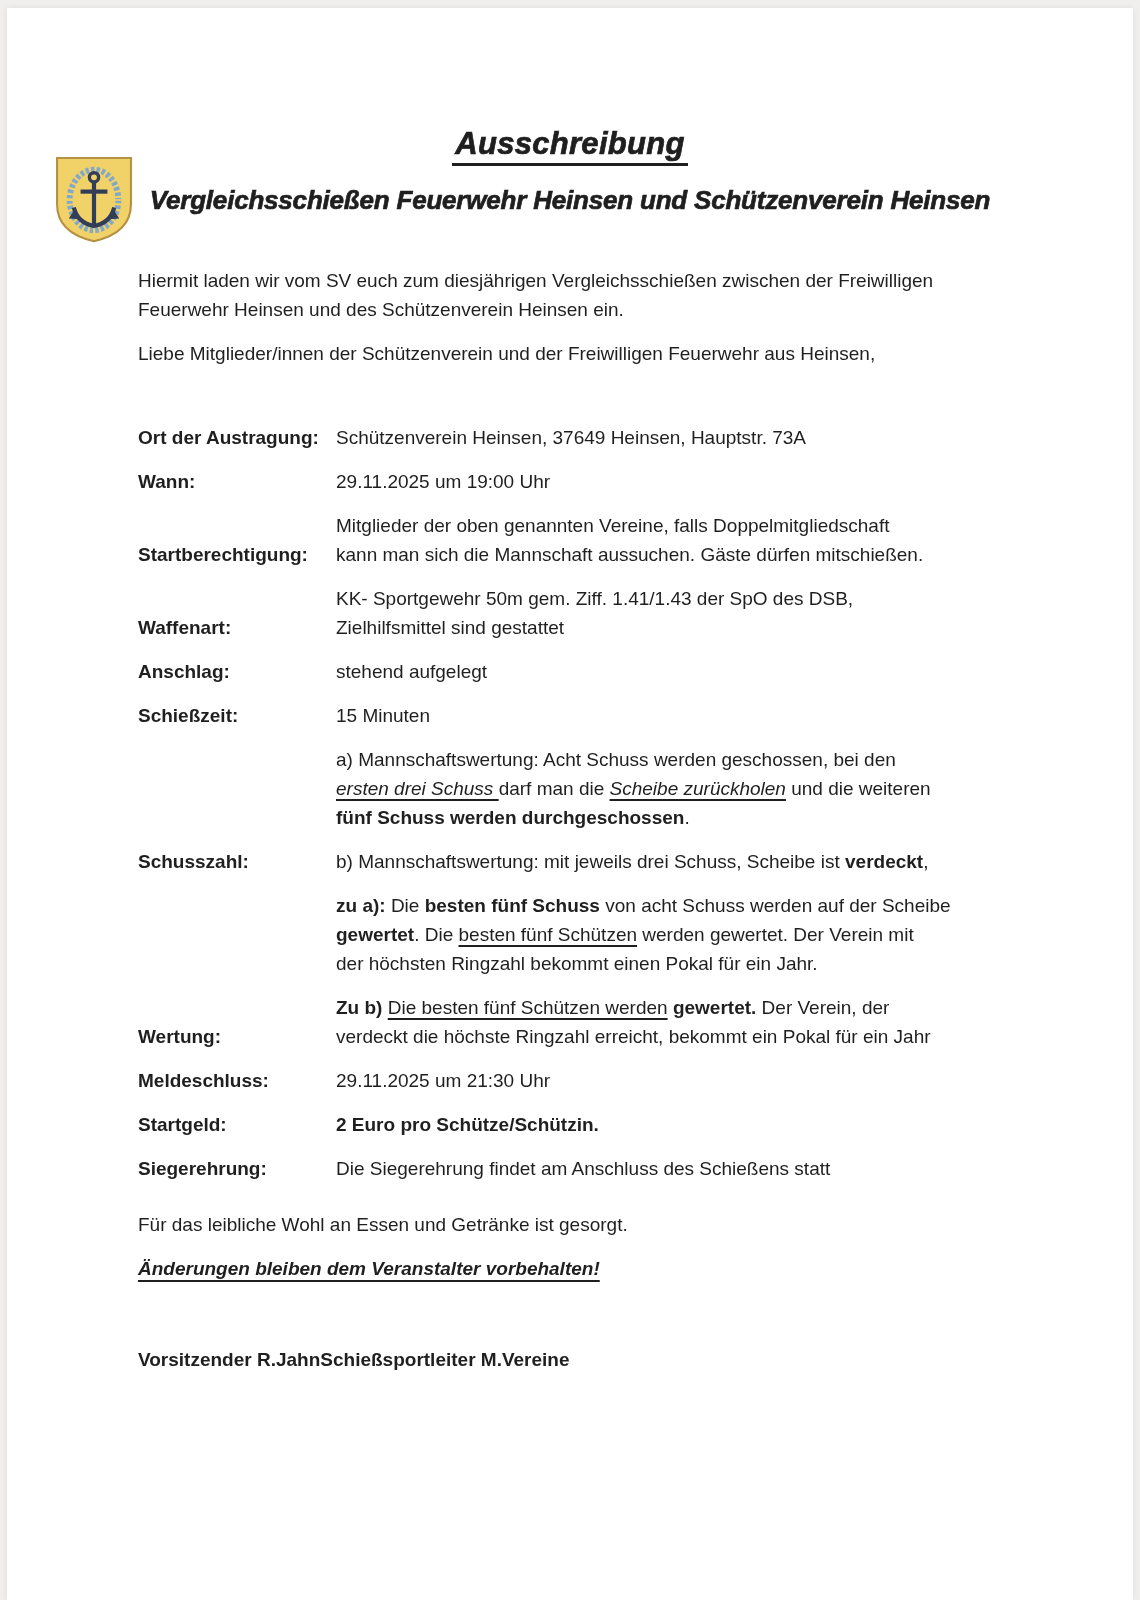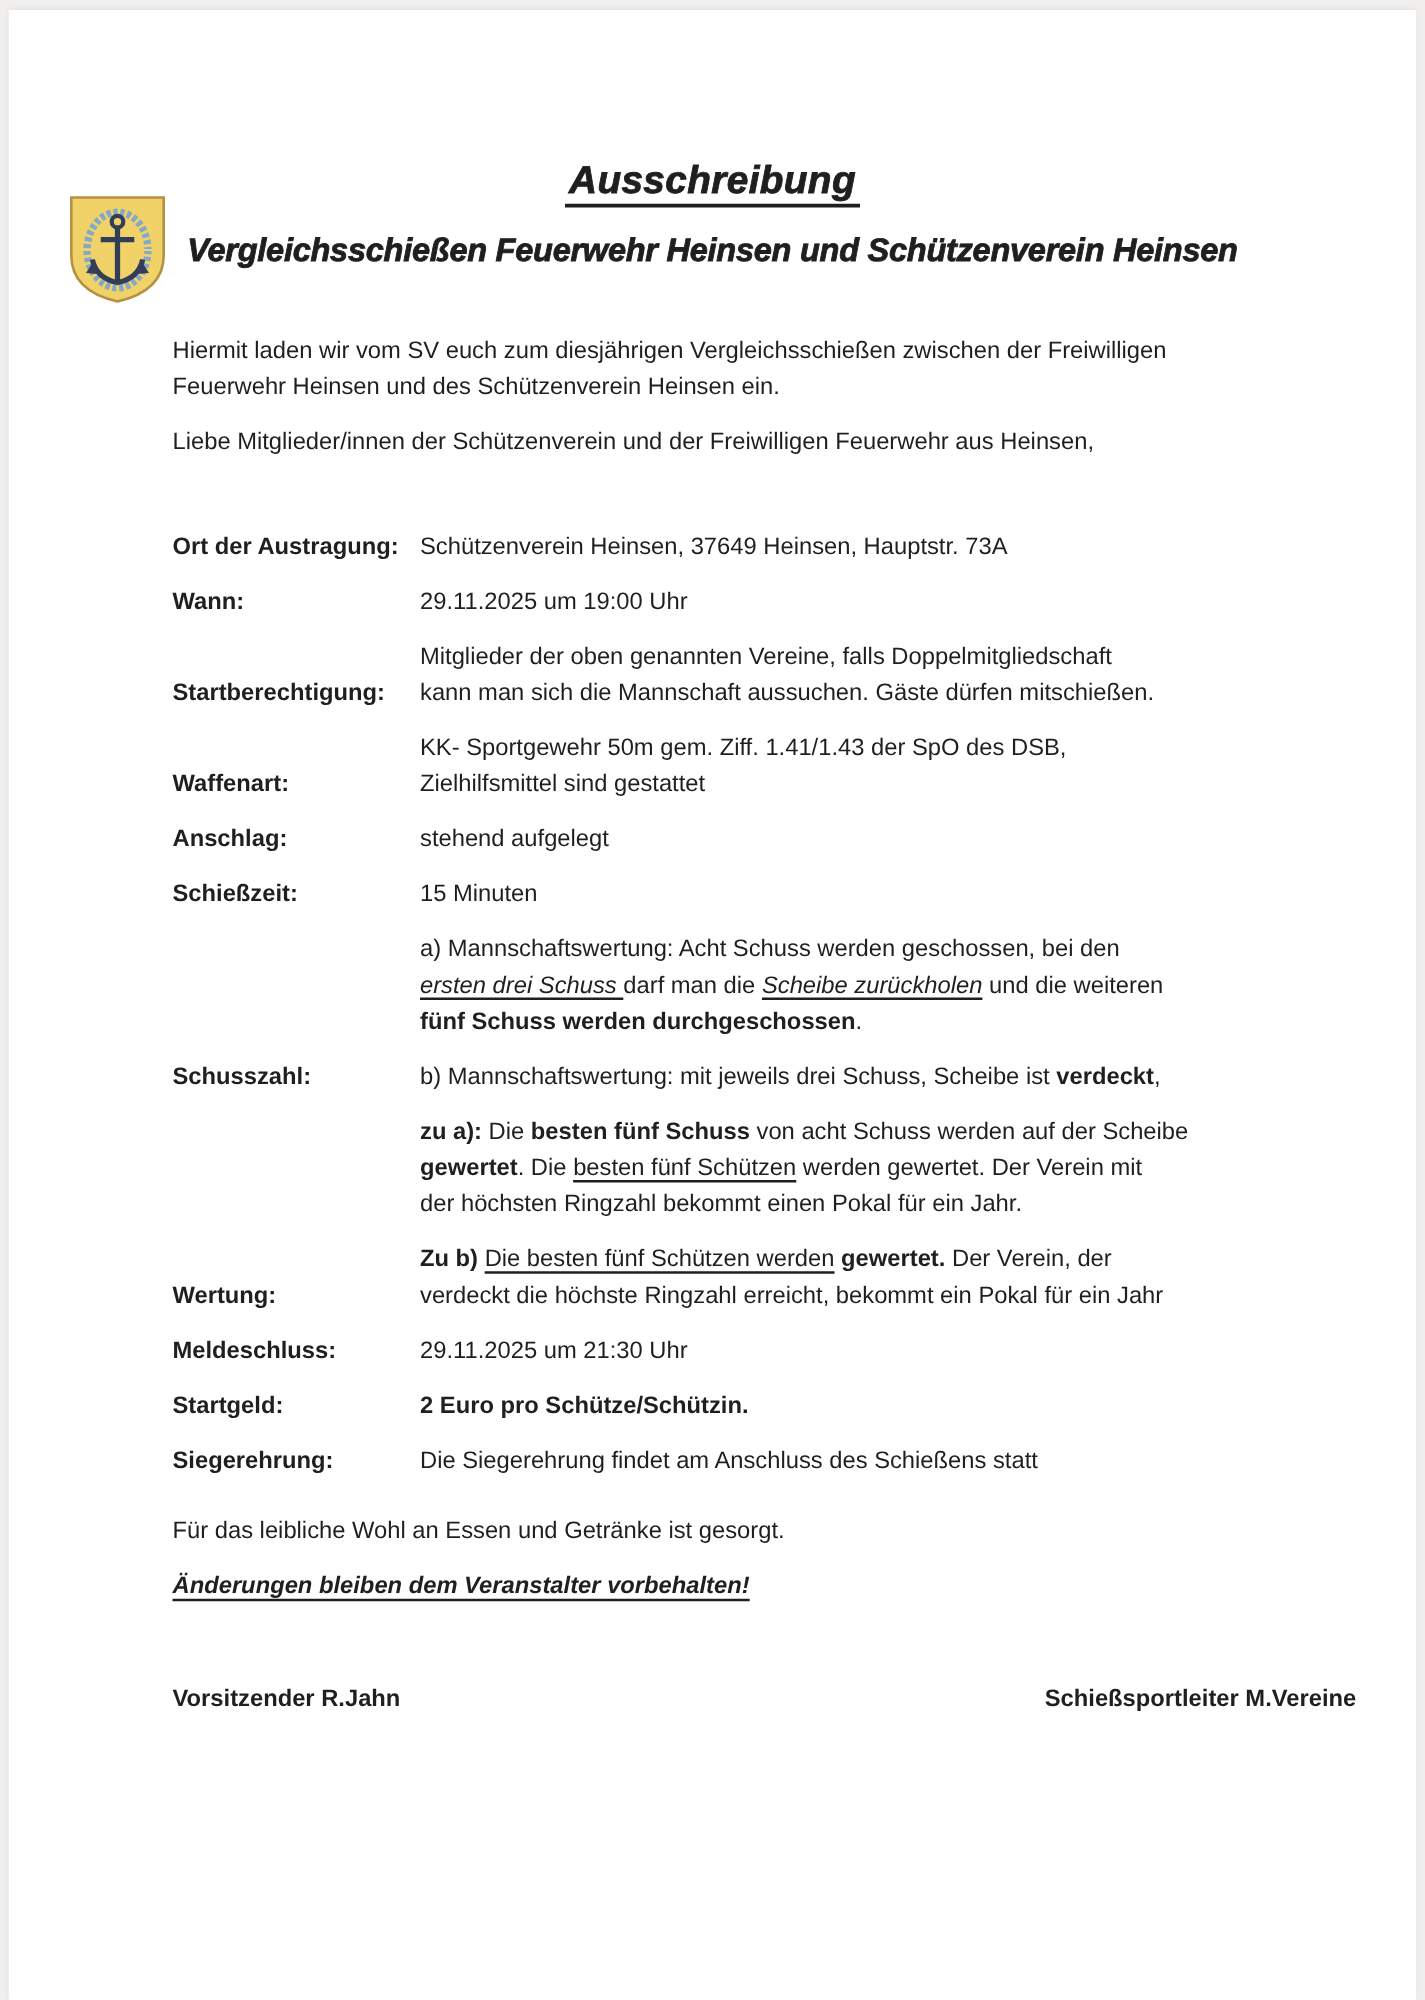--- a/index.html
+++ b/index.html
@@ -94,21 +94,20 @@
     font-weight:bold;
     font-style:italic;
     text-decoration:underline;
     text-underline-offset:5px;
     text-decoration-thickness:2px;
   }
   
   .footer{
     margin-top:62px;
     display:flex;
-    justify-content:space-between;
     font-weight:bold;
   }
 </style>
 </head>
 <body>
 
 <div class="page">
 
   <div class="crest">
     <svg viewBox="0 0 100 106" width="84" height="90">

